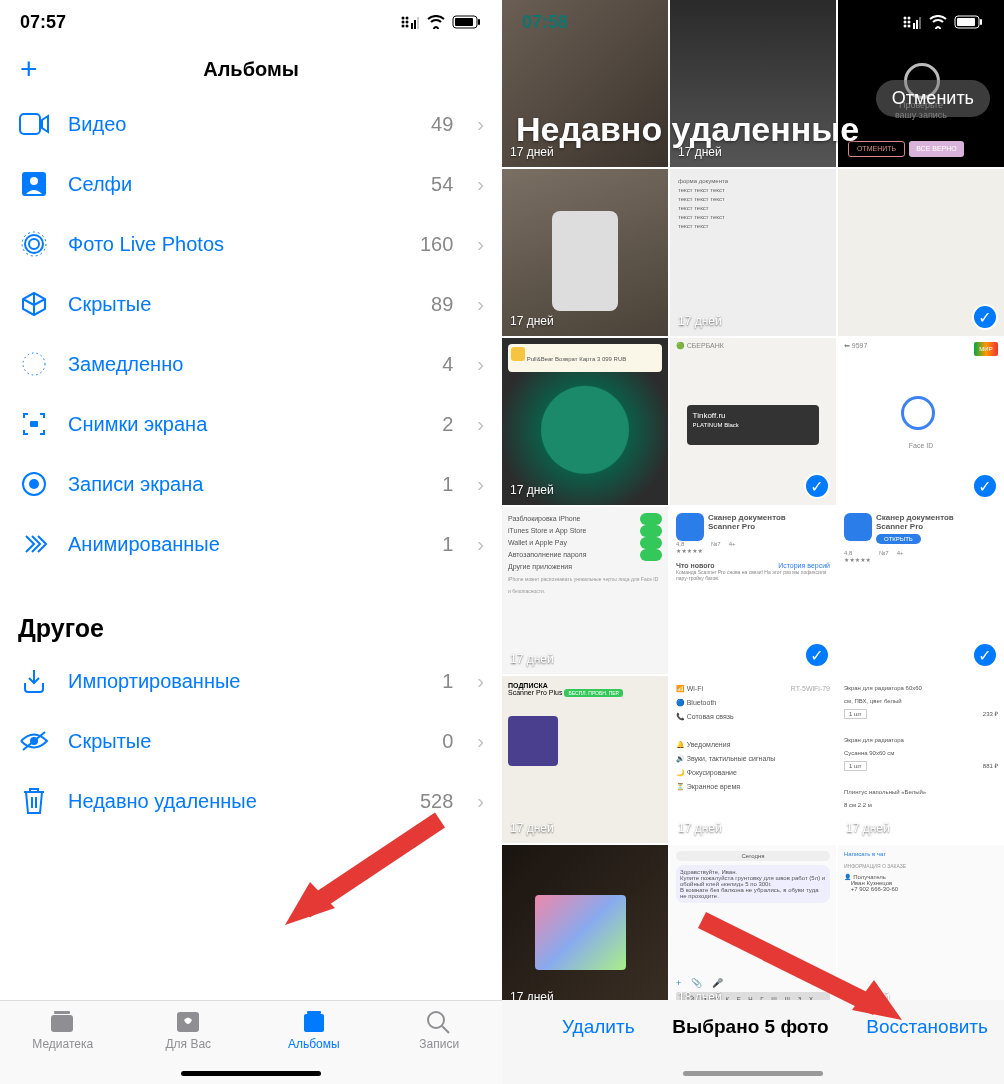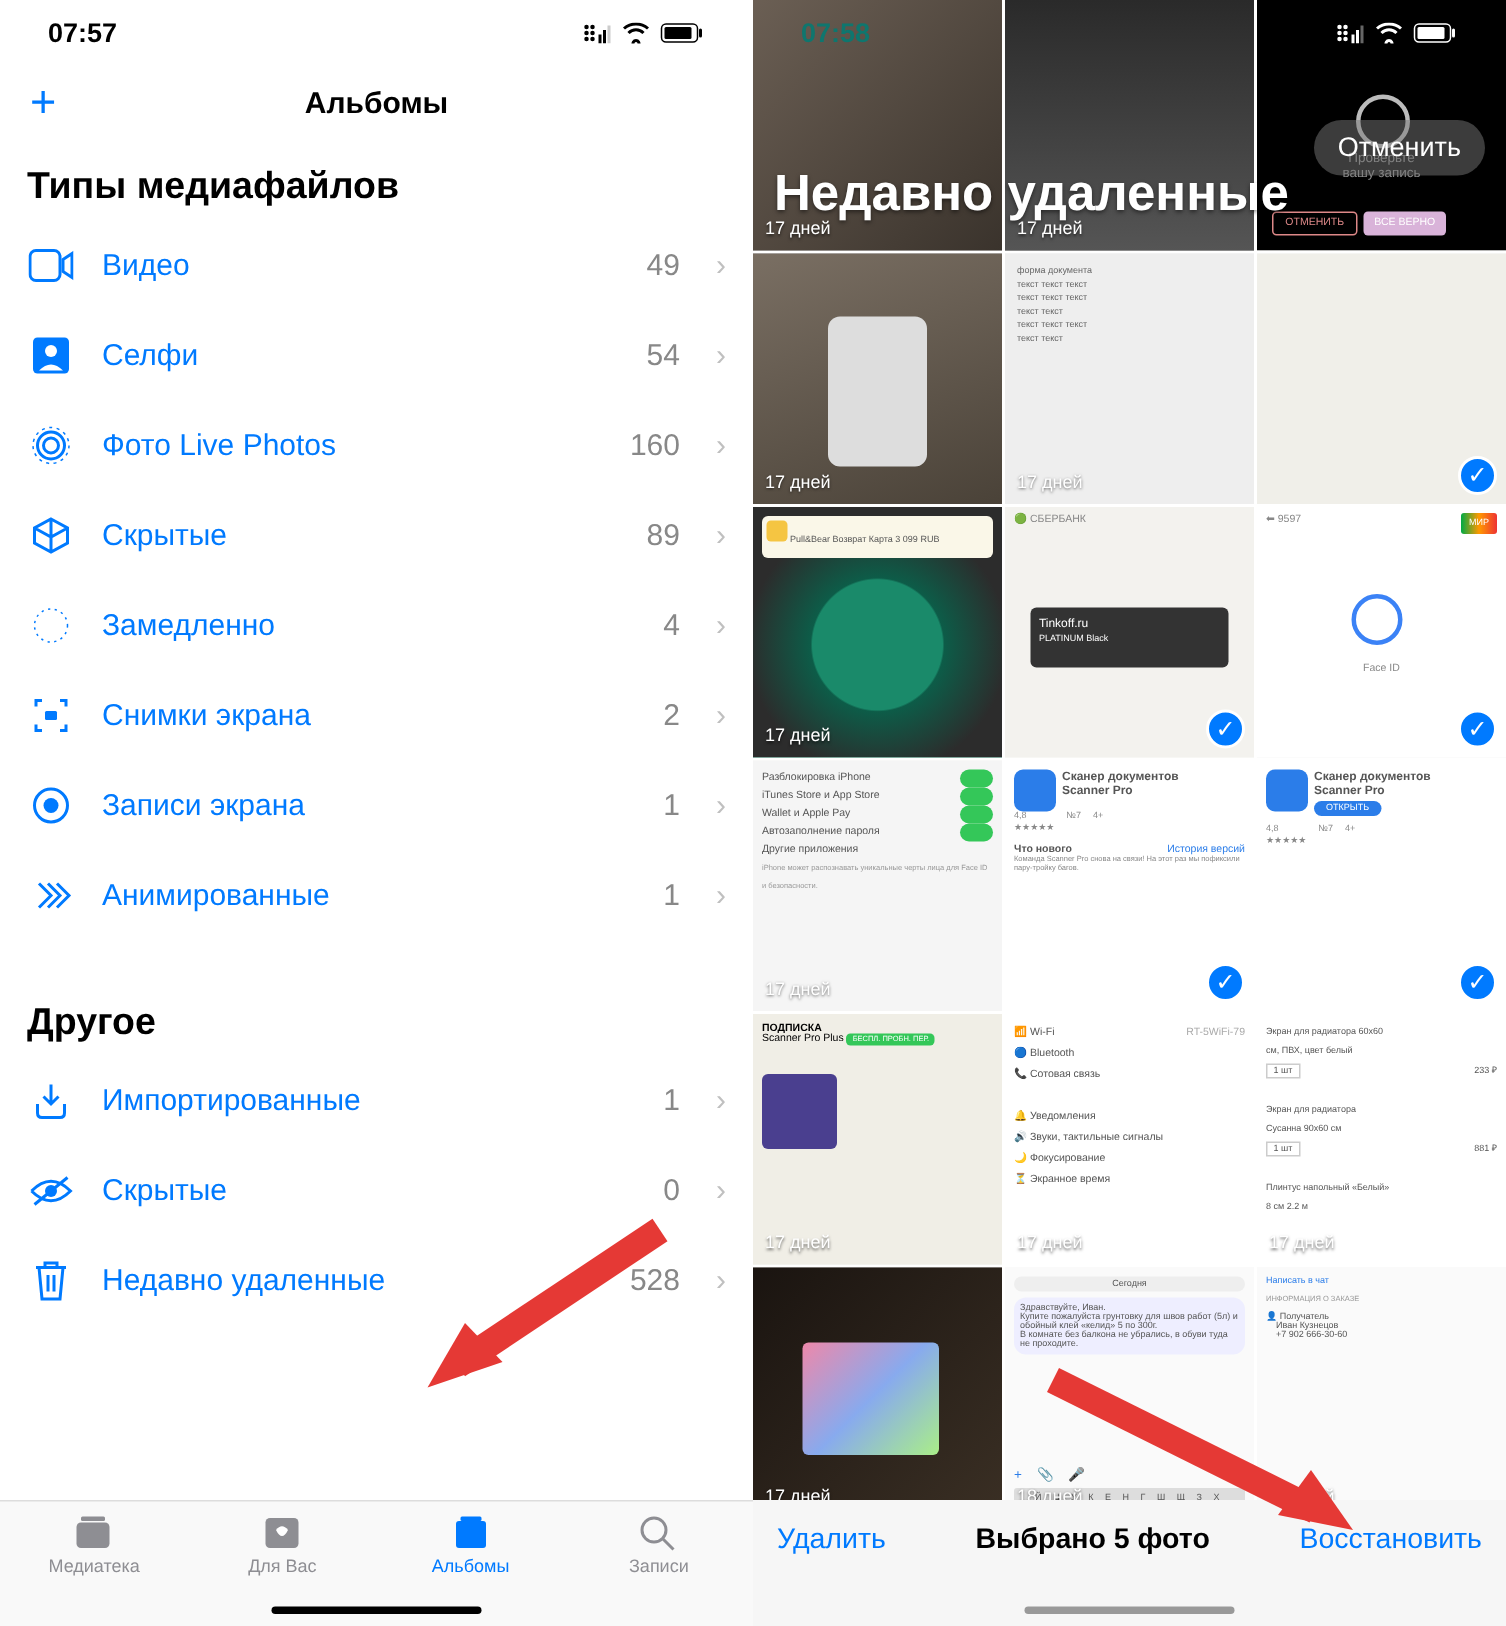--- a/index.html
+++ b/index.html
@@ -9,21 +9,21 @@
     width: 1004px;
     height: 1084px;
     overflow: hidden;
     display: flex;
   }
   .screen { width: 502px; height: 1084px; position: relative; background: #fff; }
   .screen-right { background: #f0f0f0; }
   
   .status-bar {
     height: 44px; display: flex; align-items: center; justify-content: space-between;
-    padding: 0 32px; font-weight: 600; font-size: 18px;
+    padding: 0 20px; font-weight: 600; font-size: 18px;
   }
   .status-bar .indicators { display: flex; gap: 6px; align-items: center; }
   .status-bar.dark { color: #0f766e; position: absolute; top: 0; left: 0; right: 0; z-index: 10; }
   
   .nav-header {
     height: 50px; display: flex; align-items: center; justify-content: center; position: relative;
   }
   .nav-header .title { font-size: 20px; font-weight: 600; }
   .nav-header .plus {
     position: absolute; left: 20px; font-size: 30px; color: #007aff; font-weight: 300;
@@ -85,21 +85,21 @@
   }
   .cancel-pill {
     position: absolute; top: 80px; right: 14px; background: rgba(120,120,120,0.5);
     color: #fff; padding: 8px 16px; border-radius: 20px; font-size: 18px; z-index: 6;
   }
   .bottom-bar {
     position: absolute; bottom: 0; left: 0; right: 0; height: 84px;
     background: #f6f6f6; display: flex; align-items: flex-start; justify-content: space-between;
     padding: 16px 16px 0; font-size: 19px;
   }
-  .bottom-bar .del { color: #007aff; }
+  .bottom-bar .del { color: #007aff; margin-left: 44px; }
   .bottom-bar .sel { color: #000; font-weight: 600; font-size: 19px; }
   .bottom-bar .rec { color: #007aff; }
   svg { display:block; }
   .fake-content { position:absolute; inset:0; }
 </style>
 </head>
 <body>
 
 <div class="screen">
   <div class="status-bar">
@@ -125,21 +125,20 @@
           <rect x="26" y="4" width="2" height="6" rx="1" fill="#000"></rect>
         </svg>
     </span>
   </div>
 
   <div class="nav-header">
     <span class="plus">+</span>
     <span class="title">Альбомы</span>
   </div>
 
-  <div class="section-title">Типы медиафайлов</div>
 
   <div class="row">
     <span class="row-icon">
         <svg width="30" height="22" viewBox="0 0 30 22">
           <rect x="1" y="1" width="20" height="20" rx="4" stroke="#007aff" stroke-width="2" fill="none"></rect>
           <path d="M23 7 L29 3 V19 L23 15 Z" stroke="#007aff" stroke-width="2" fill="none"></path>
         </svg>
       </span>
     <span class="row-label">Видео</span>
     <span class="row-count">49</span>

